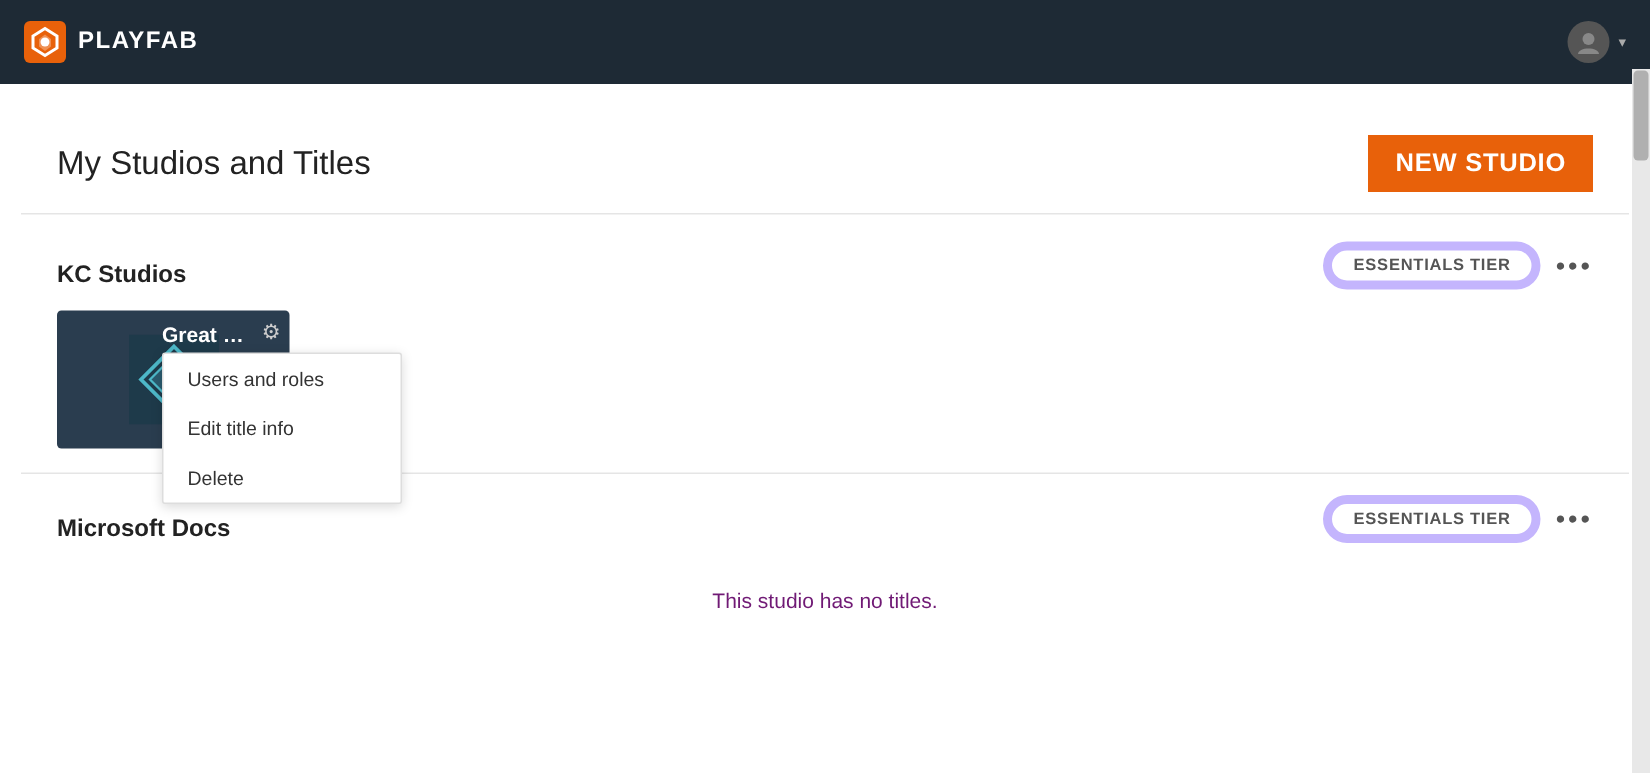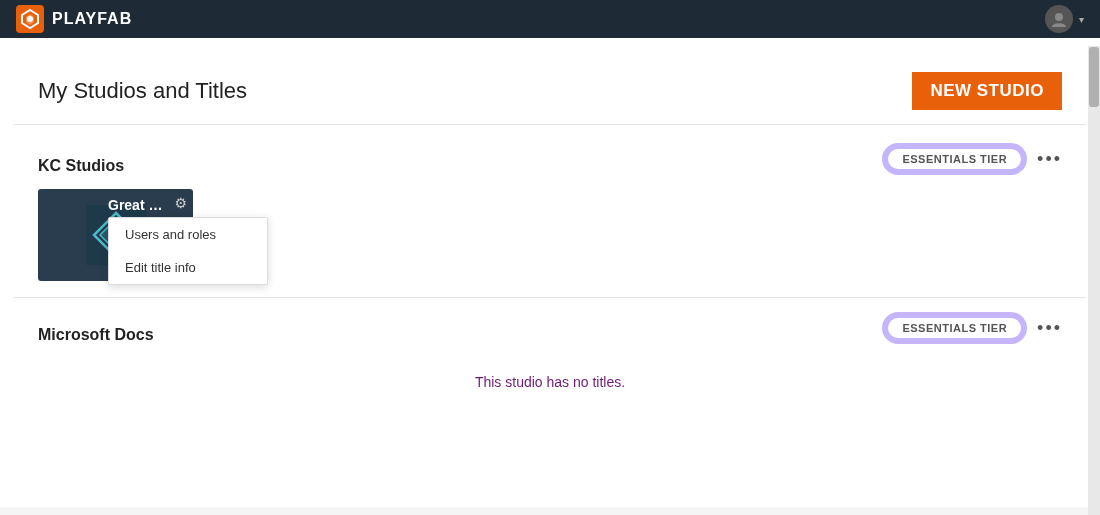--- a/index.html
+++ b/index.html
@@ -1,21 +1,21 @@
 <!DOCTYPE html>
 <html><head>
   <meta charset="utf-8">
   <style>
     * { box-sizing: border-box; margin: 0; padding: 0; }
     body { font-family: 'Segoe UI', Arial, sans-serif; background: #f5f5f5; color: #333; height: 515px; overflow: hidden; }
 
     
     .topnav {
       background: #1e2a35;
-      height: 38px;
+      height: 56px;
       display: flex;
       align-items: center;
       padding: 0 16px;
       justify-content: space-between;
     }
     .topnav-left {
       display: flex;
       align-items: center;
       gap: 8px;
     }
@@ -286,20 +286,21 @@
 
             <polygon points="30,24 32,28 36,28 33,31 34,35 30,32 26,35 27,31 24,28 28,28" fill="#4db8c8"></polygon>
           </svg>
         </div>
         <span class="title-card-label">Great Game</span>
         <button class="title-gear-btn">⚙</button>
 
         <div class="title-dropdown">
           <div class="title-dropdown-item">Users and roles</div>
           <div class="title-dropdown-item">Edit title info</div>
+          <div class="title-dropdown-item">Delete</div>
         </div>
       </div>
     </div>
   </div>
 
   <div class="studio-section-2">
     <div class="studio-header">
       <span class="studio-name">Microsoft Docs</span>
       <div class="studio-header-right">
         <span class="tier-badge">ESSENTIALS TIER</span>

